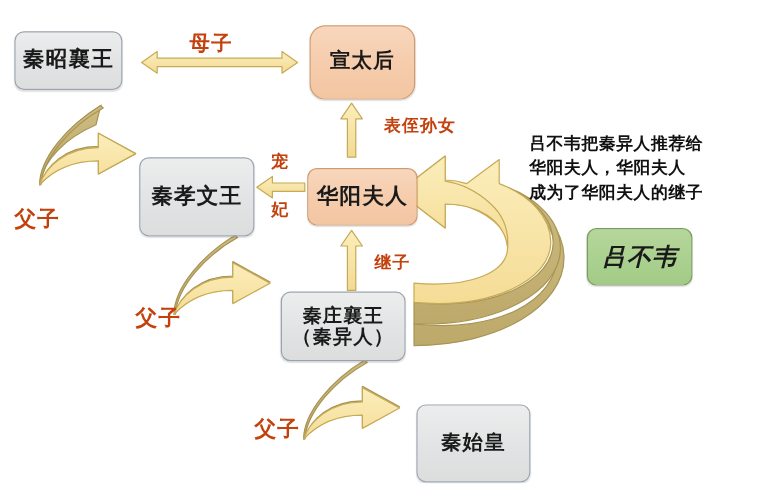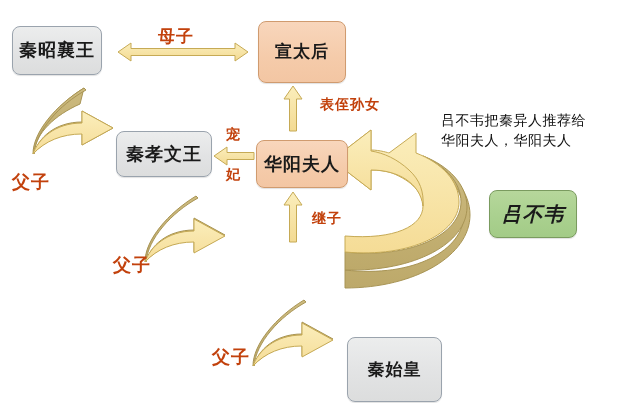--- a/index.html
+++ b/index.html
@@ -49,21 +49,21 @@
     position: absolute;
     font-family: "DejaVu Serif", "Liberation Serif", serif;
     font-weight: bold;
     color: #c2410c;
     white-space: nowrap;
     letter-spacing: 1px;
   }
   .note {
     position: absolute;
     font-family: "DejaVu Sans", "Liberation Sans", sans-serif;
-    font-weight: normal;
+    font-weight: bold;
     color: #111111;
     line-height: 1.45;
     letter-spacing: 0.5px;
   }
   .svg-layer {
     position: absolute;
     left: 0;
     top: 0;
     width: 640px;
     height: 403px;
@@ -136,32 +136,36 @@
                C412,181 423,193 423,206 C423,226 395,240 345,236 Z" fill="url(#ribLight)" stroke="#c6aa55" stroke-width="1" stroke-linejoin="round"></path>
       <path d="M371,130 L332,160 L371,190 L371,170 C398,170 420,183 423,206 C424,192 420,180 409,170
                C397,159 384,153 371,151 Z" fill="url(#ribLight)" stroke="#c6aa55" stroke-width="1" stroke-linejoin="round"></path>
     </g>
   </svg>
 
   <div class="node node-grey" style="left:12px; top:26px; width:90px; height:49px; font-size:18px;">
     <span>秦昭襄王</span>
   </div>
 
-  <div class="node node-peach" style="left:258px; top:21px; width:88px; height:62px; font-size:17px; flex-direction:column;">
+  <div class="node node-peach" style="left:258px; top:21px; width:88px; height:62px; font-size:17px; flex-direction:column;border-radius:13px;">
     <span>宣太后</span>
   </div>
 
-  <div class="node node-grey" style="left:116px; top:131px; width:96px; height:46px; font-size:18px;">
+  <div class="node node-grey" style="left:116px; top:131px; width:96px; height:66px; font-size:18px;">
     <span>秦孝文王</span>
   </div>
 
   <div class="node node-peach" style="left:256px; top:140px; width:92px; height:48px; font-size:18px;">
     <span>华阳夫人</span>
   </div>
 
+  <div class="node node-grey" style="left:234px; top:243px; width:104px; height:58px; font-size:16px; flex-direction:column;">
+    <span>秦庄襄王</span>
+    <span>（秦异人）</span>
+  </div>
 
   <div class="node node-grey" style="left:347px; top:337px; width:95px; height:65px; font-size:17px;">
     <span>秦始皇</span>
   </div>
 
   <div class="node node-green" style="left:489px; top:190px; width:88px; height:48px; font-size:20px;font-style:italic;">
     <span>吕不韦</span>
   </div>
 
   <div class="label" style="left:158px; top:25px; font-size:17px;">母子</div>
@@ -176,15 +180,16 @@
 
   <div class="label" style="left:12px; top:170px; font-size:18px;">父子</div>
 
   <div class="label" style="left:113px; top:253px; font-size:18px;">父子</div>
 
   <div class="label" style="left:212px; top:345px; font-size:18px;">父子</div>
 
   <div class="note" style="left:441px; top:110px; width:185px; font-size:14px;">
     <div>吕不韦把秦异人推荐给</div>
     <div>华阳夫人，华阳夫人</div>
+    <div>成为了华阳夫人的继子</div>
   </div>
 
 </div>
 
 </body></html>

